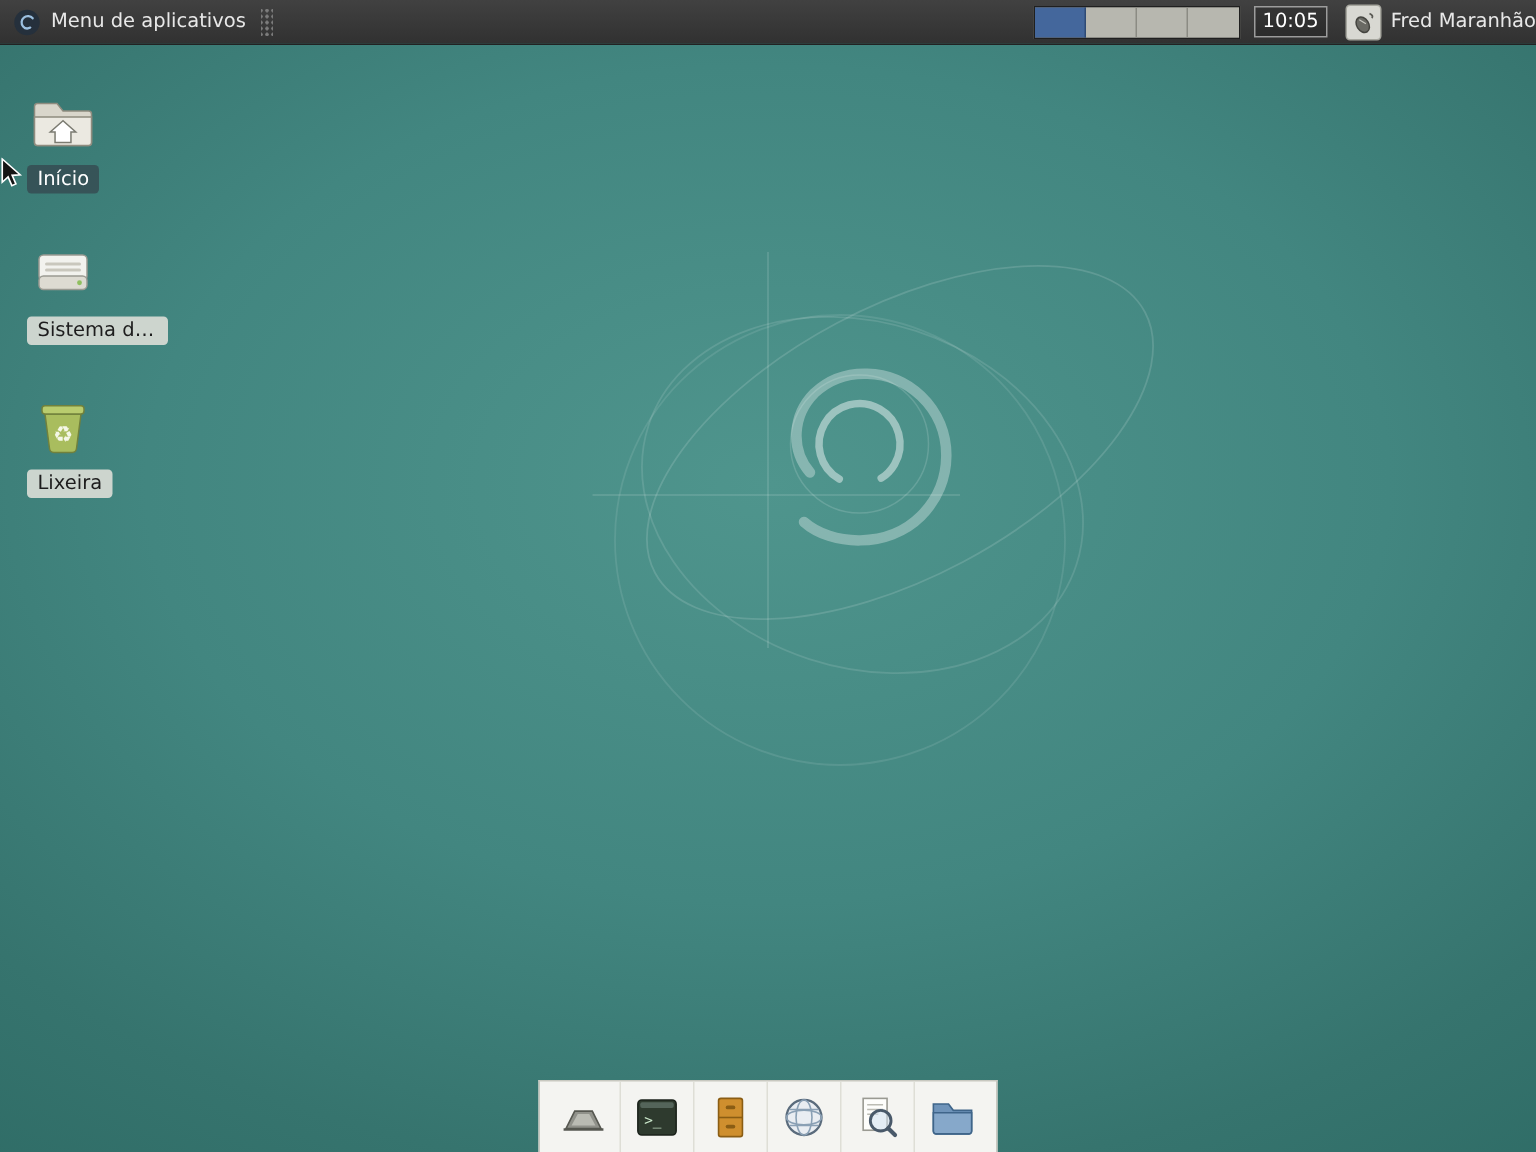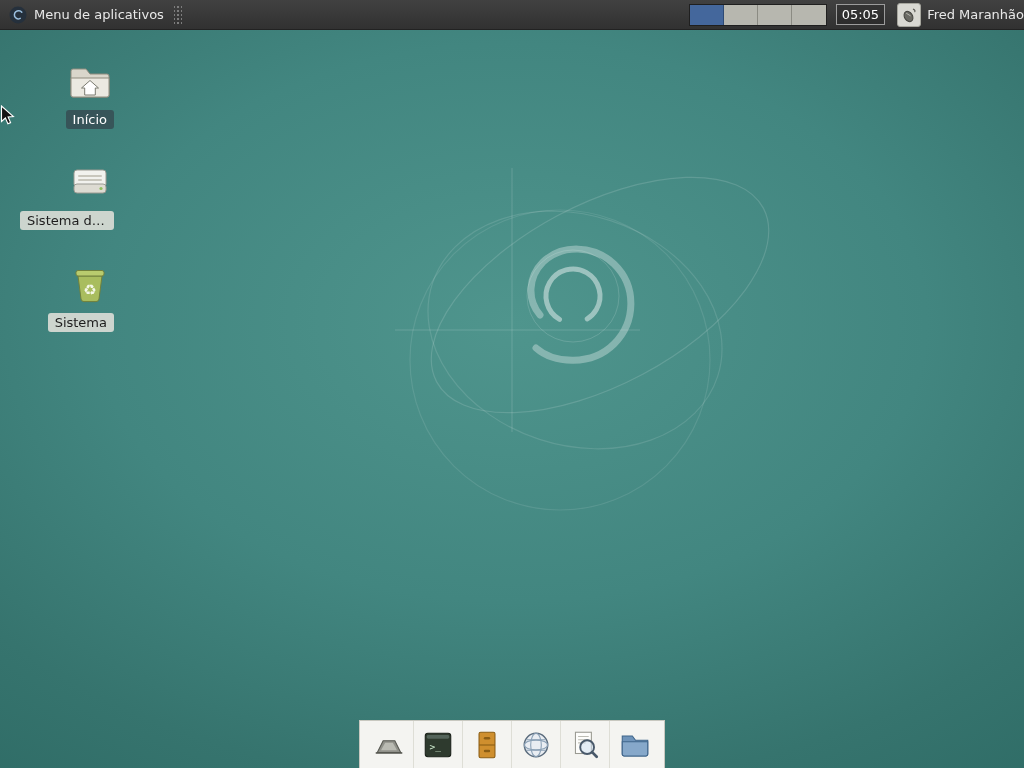--- a/index.html
+++ b/index.html
@@ -49,21 +49,21 @@
     background: #d8d8d2; border: 1px solid #a6a69e;
     display: flex; align-items: center; justify-content: center;
   }
 
   
   .watermark { position: absolute; left: 340px; top: 140px; z-index: 1; pointer-events: none; }
 
   
   .desktop-icon {
     position: absolute; width: 96px; z-index: 5;
-    display: flex; flex-direction: column; align-items: flex-end; gap: 6px;
+    display: flex; flex-direction: column; align-items: flex-start; gap: 6px;
   }
   #di-home  { left: 18px; top: 56px; }
   #di-fs    { left: 18px; top: 157px; }
   #di-trash { left: 18px; top: 259px; }
   .di-label {
     font-size: 13px; padding: 2px 7px; border-radius: 3px; white-space: nowrap;
     max-width: 94px; overflow: hidden; text-overflow: ellipsis;
   }
   .di-label.dark  { background: rgba(52, 68, 76, 0.72); color: #ffffff; }
   .di-label.light { background: rgba(224, 224, 217, 0.88); color: #1d1d1d; }
@@ -101,21 +101,21 @@
 
   <div class="panel-spacer"></div>
 
   <div class="workspace-switcher">
     <div class="workspace active"></div>
     <div class="workspace"></div>
     <div class="workspace"></div>
     <div class="workspace"></div>
   </div>
 
-  <div class="clock">05:05</div>
+  <div class="clock">10:05</div>
 
   <div class="user-button">
     <span class="tray-icon-box">
       <svg width="18" height="18" viewBox="0 0 18 18">
         <path d="M13 3 C15 4 15.5 5 14.5 6" fill="none" stroke="#5a5a55" stroke-width="1.2"></path>
         <ellipse cx="8.5" cy="10.5" rx="4" ry="5.5" fill="#6a6a64" stroke="#44443f" transform="rotate(-32 8.5 10.5)"></ellipse>
         <line x1="6.2" y1="7.2" x2="10.6" y2="9.9" stroke="#c9c9c2" stroke-width="0.8"></line>
       </svg>
     </span>
     <span>Fred Maranhão</span>
@@ -160,21 +160,21 @@
 </div>
 
 <div class="desktop-icon" id="di-trash">
   <span style="display:flex;">
     <svg width="48" height="48" viewBox="0 0 48 48">
       <path d="M12 17 l3 23 a3 3 0 0 0 3 2.6 h12 a3 3 0 0 0 3 -2.6 l3 -23 z" fill="#a9bd5e" stroke="#71813c"></path>
       <rect x="10" y="11.5" width="28" height="5.5" rx="2" fill="#b9cc6e" stroke="#71813c"></rect>
       <text x="24" y="35.5" font-size="15" fill="#f4f7e6" text-anchor="middle" font-family="DejaVu Sans, sans-serif">♻</text>
     </svg>
   </span>
-  <span class="di-label light">Sistema</span>
+  <span class="di-label light">Lixeira</span>
 </div>
 
 <div class="cursor">
   <svg width="16" height="22" viewBox="0 0 16 22">
     <path d="M1.5 1 L1.5 16.5 L5.4 13 L7.9 18.8 L10.6 17.6 L8.1 11.9 L13.4 11.5 Z" fill="#151515" stroke="#ffffff" stroke-width="1.1"></path>
   </svg>
 </div>
 
 <div class="dock">
 

